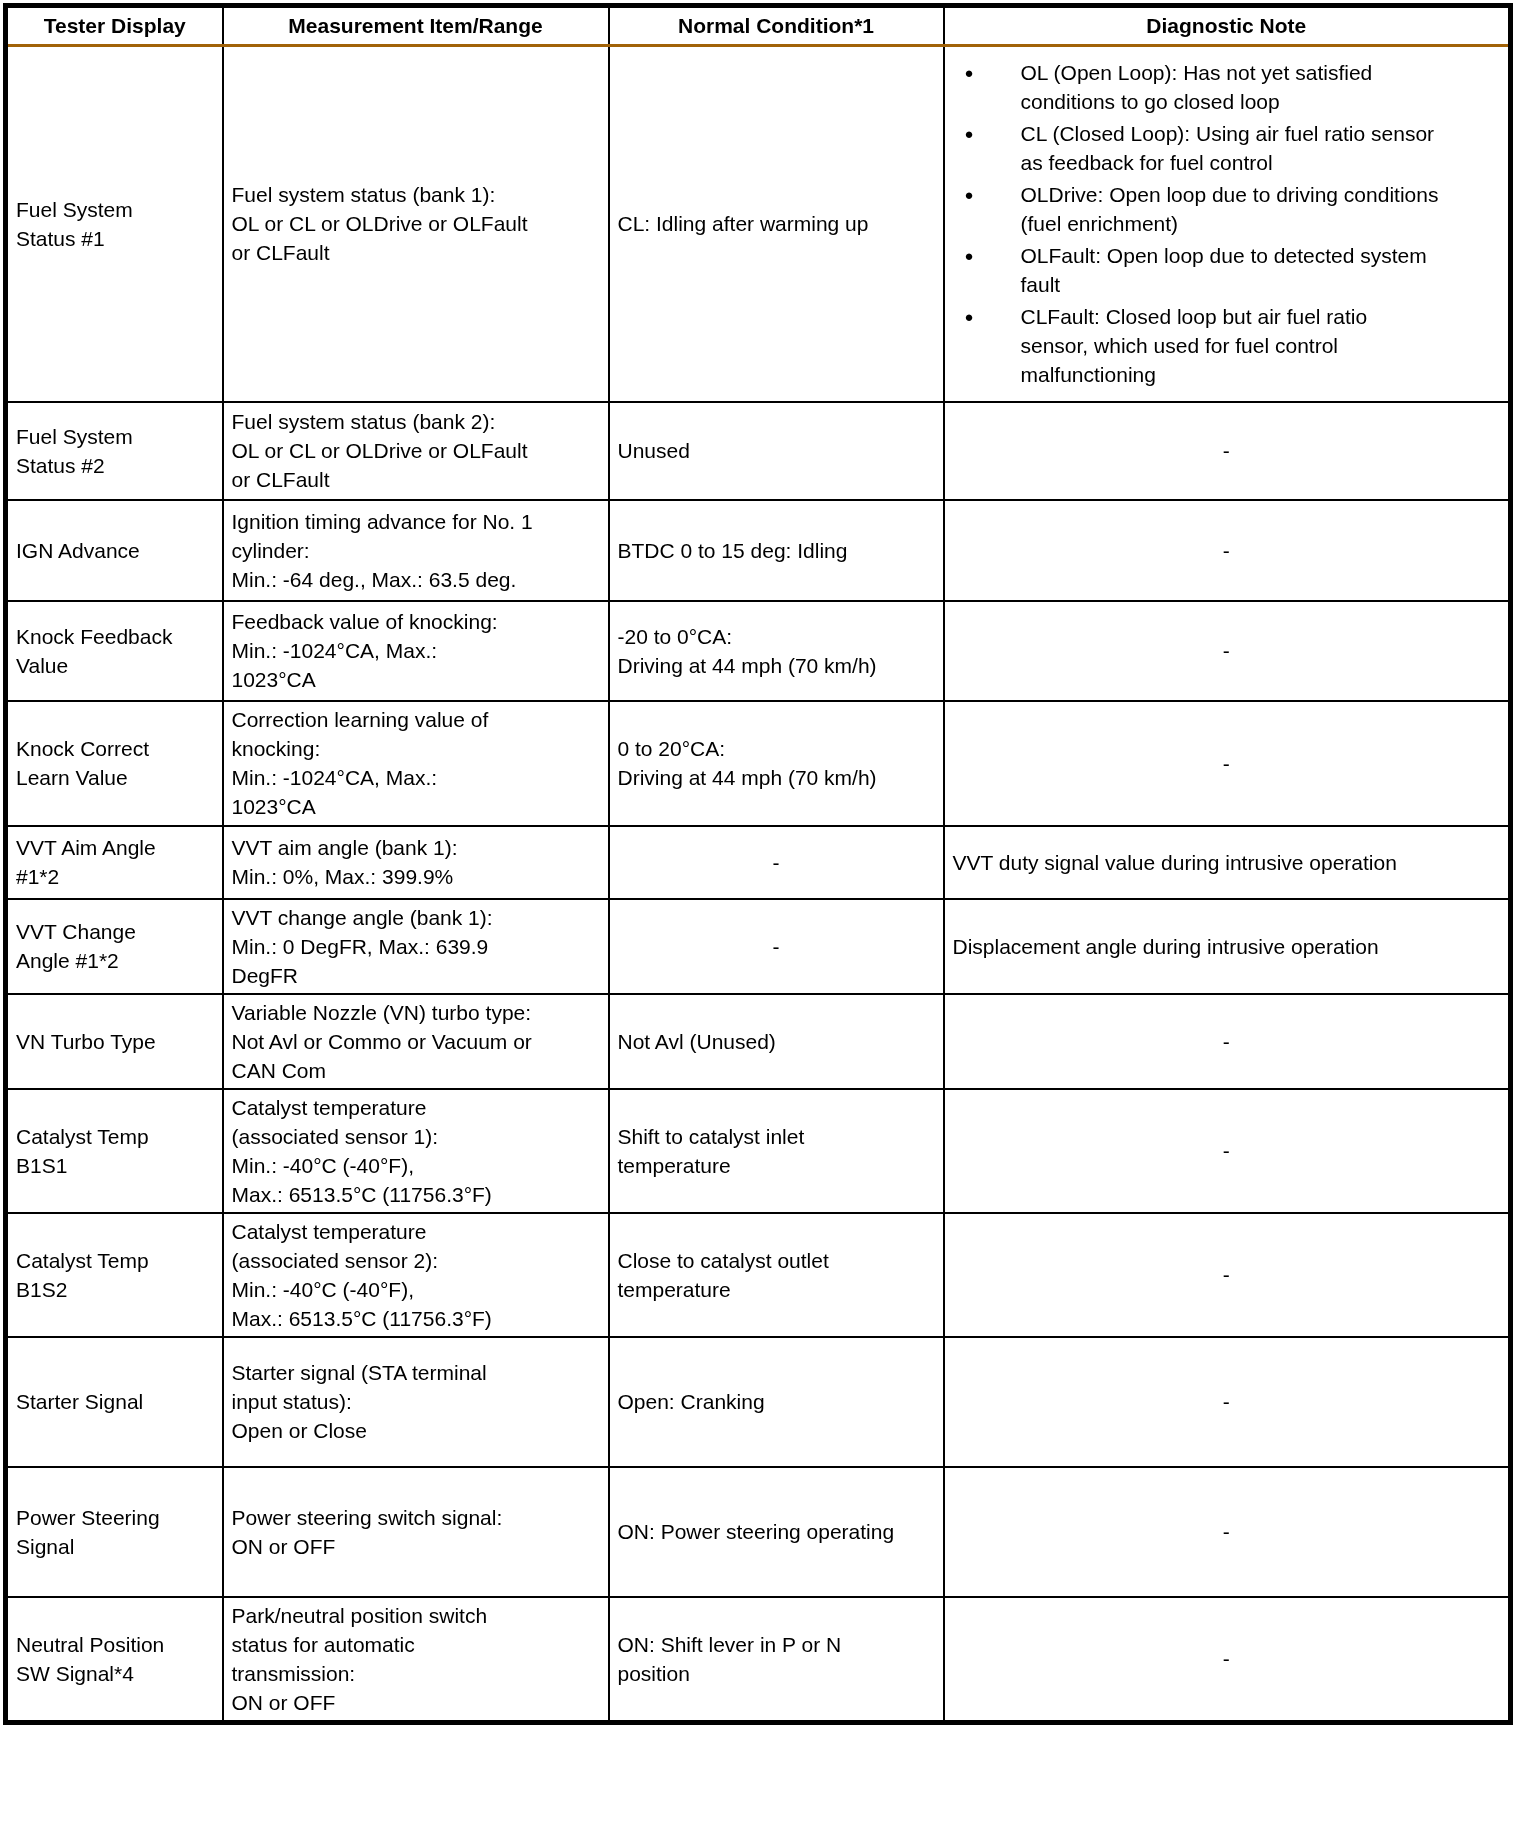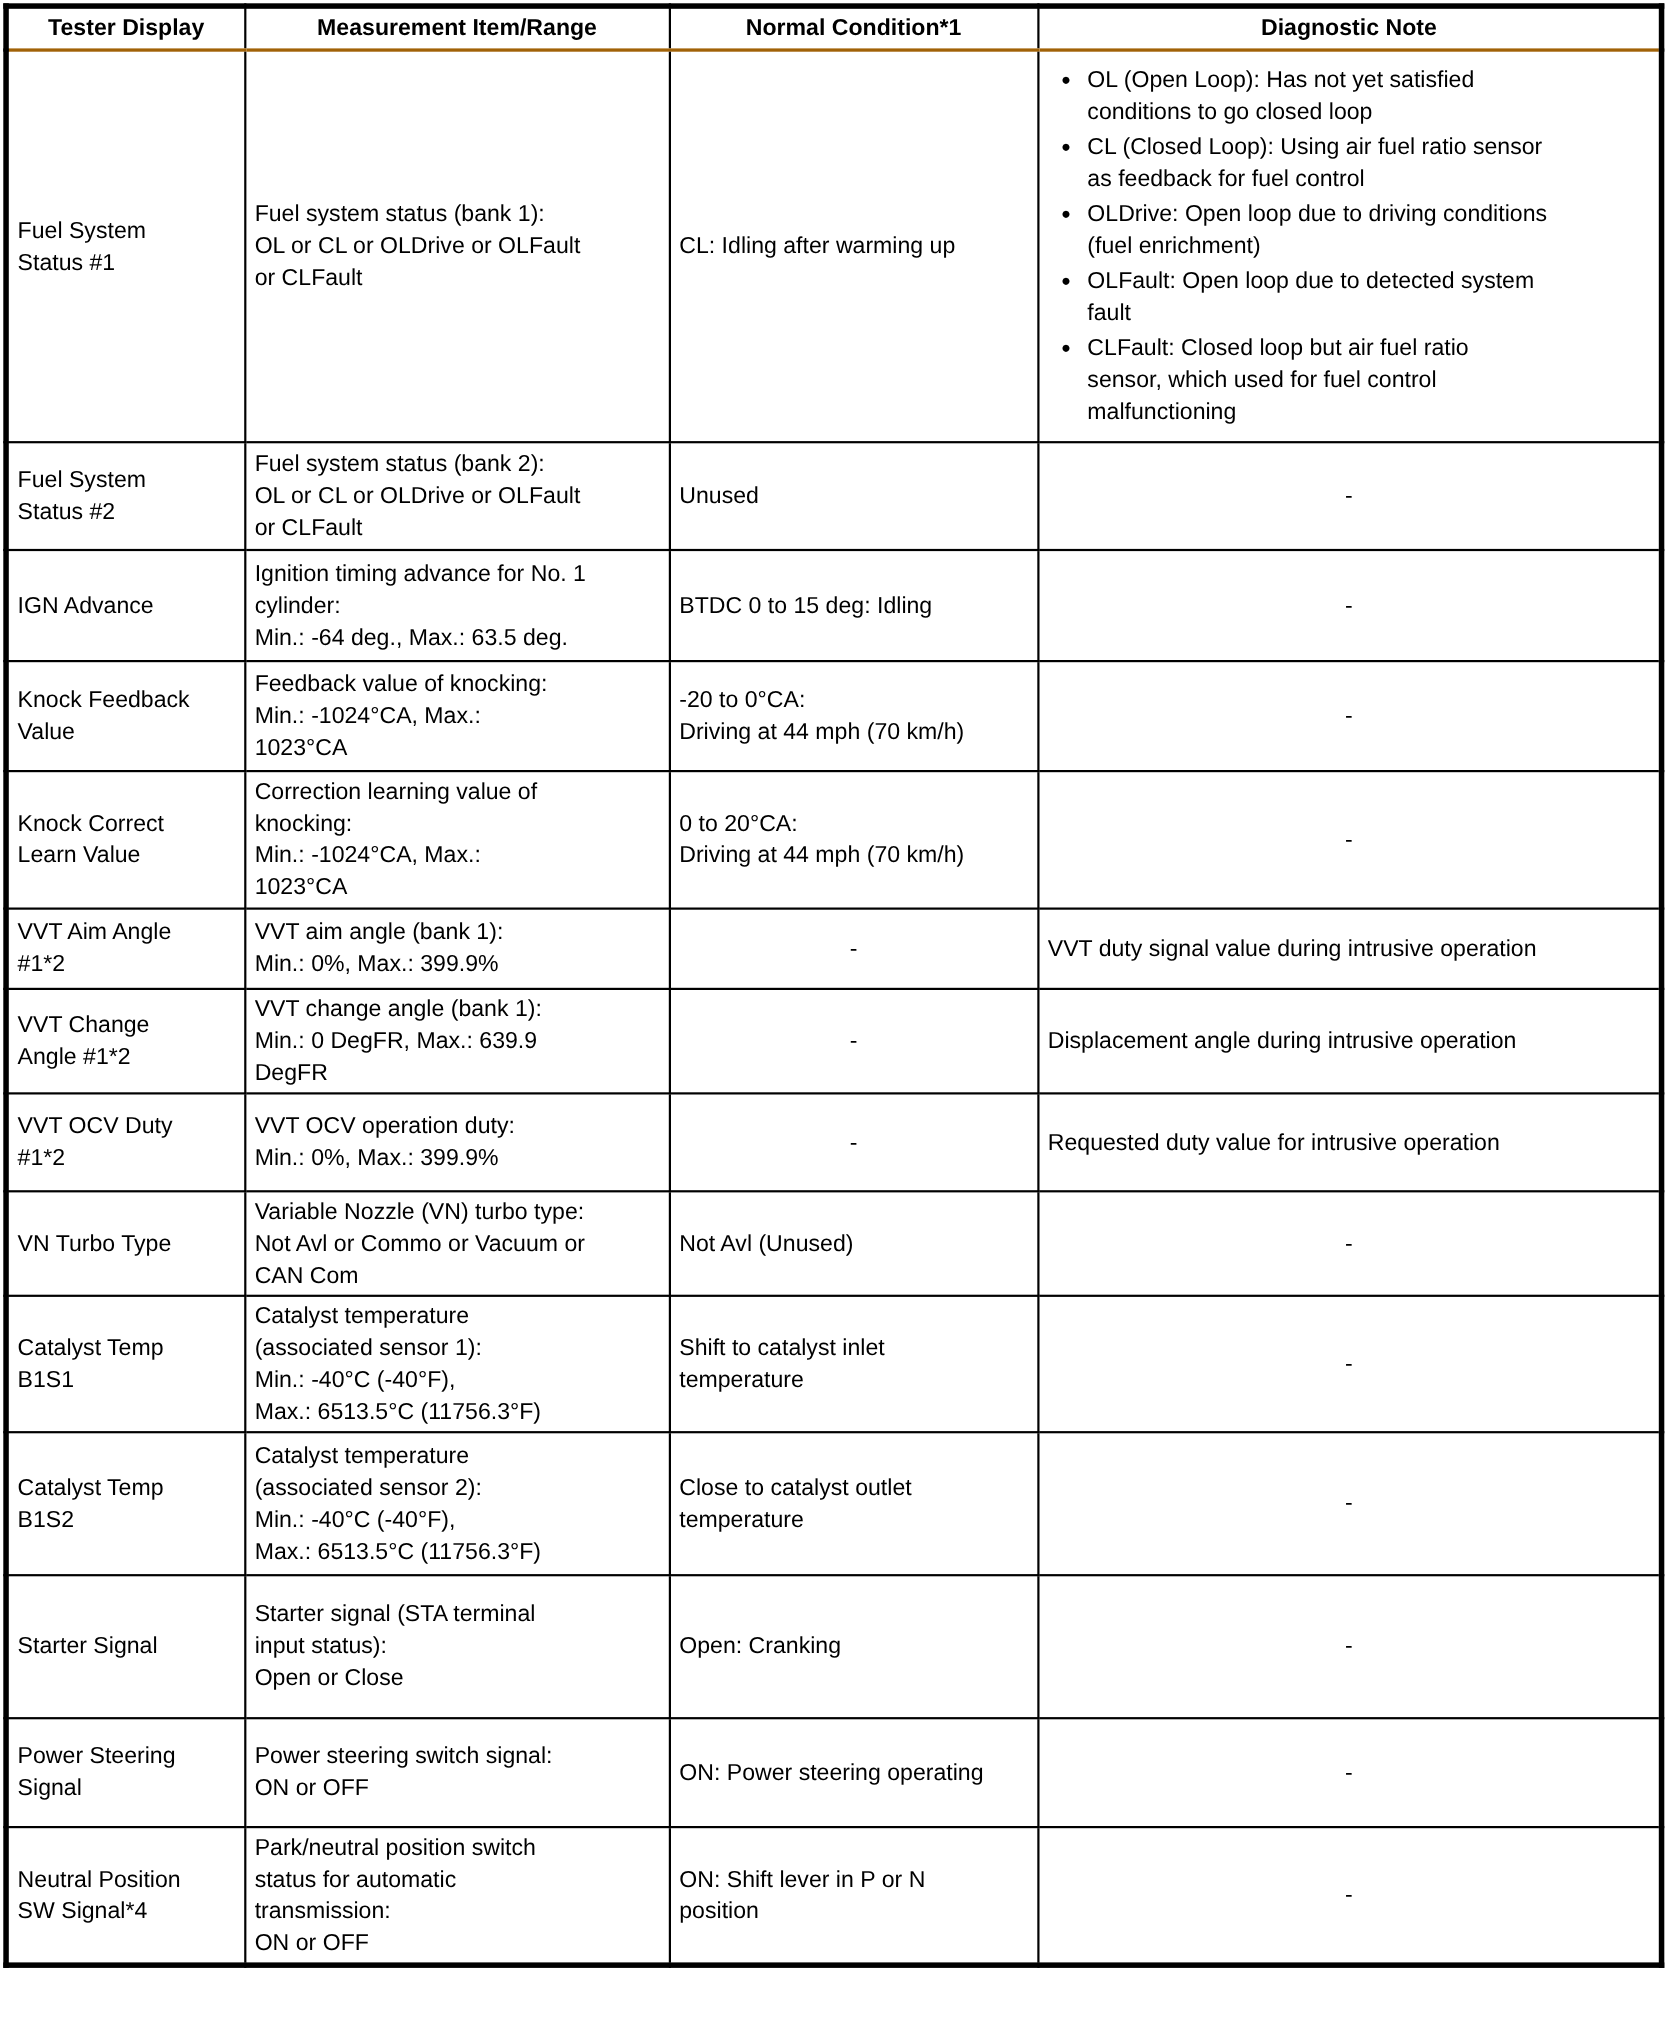--- a/index.html
+++ b/index.html
@@ -65,21 +65,21 @@
     padding: 2px 0;
   }
   .bullet-item { display: flex; align-items: flex-start; }
   .bullet-dot {
     flex: 0 0 auto;
     width: 24px;
     margin-left: 12px;
     font-size: 15px;
     line-height: 29px;
   }
-  .bullet-text { white-space: pre-line; }
+  .bullet-text { white-space: pre-line; margin-left: 32px; }
 </style>
 </head>
 <body>
 
 <div class="page">
   <table class="diag">
     <colgroup>
       <col style="width:217px">
       <col style="width:386px">
       <col style="width:335px">
@@ -181,28 +181,20 @@
         <tr>
           <td class="pre">VVT Change
 Angle #1*2</td>
           <td class="pre">VVT change angle (bank 1):
 Min.: 0 DegFR, Max.: 639.9
 DegFR</td>
           <td class="pre dash">-</td>
           <td class="pre">Displacement angle during intrusive operation</td>
         </tr>
         <tr>
-          <td class="pre">VVT OCV Duty
-#1*2</td>
-          <td class="pre">VVT OCV operation duty:
-Min.: 0%, Max.: 399.9%</td>
-          <td class="pre dash">-</td>
-          <td class="pre">Requested duty value for intrusive operation</td>
-        </tr>
-        <tr>
           <td class="pre">VN Turbo Type</td>
           <td class="pre">Variable Nozzle (VN) turbo type:
 Not Avl or Commo or Vacuum or
 CAN Com</td>
           <td class="pre">Not Avl (Unused)</td>
           <td class="pre dash">-</td>
         </tr>
         <tr>
           <td class="pre">Catalyst Temp
 B1S1</td>

